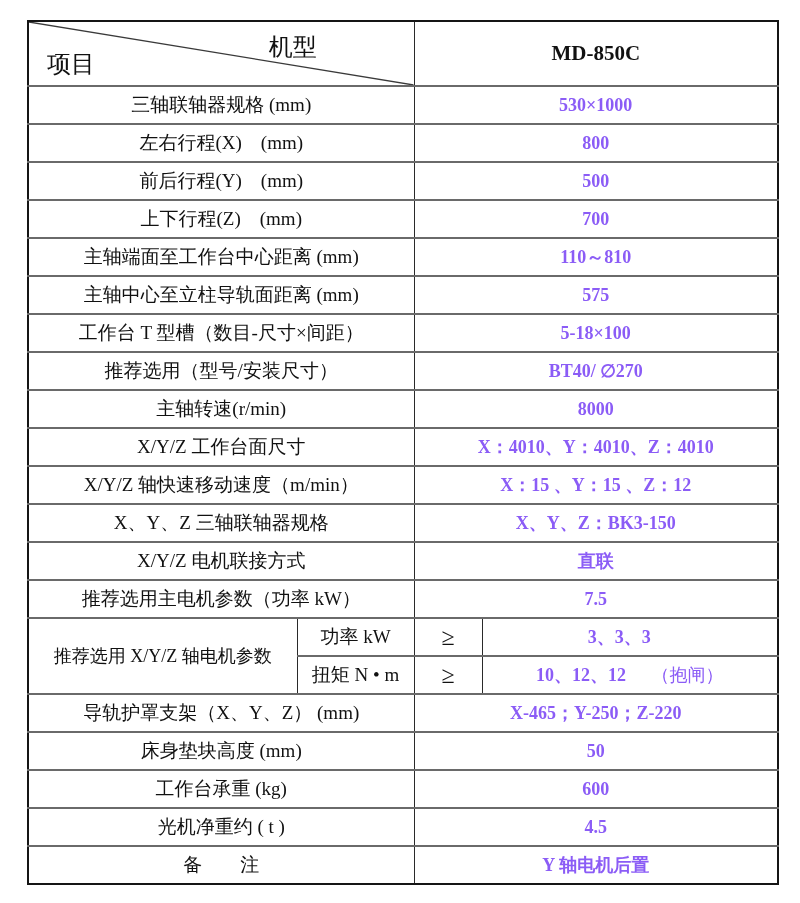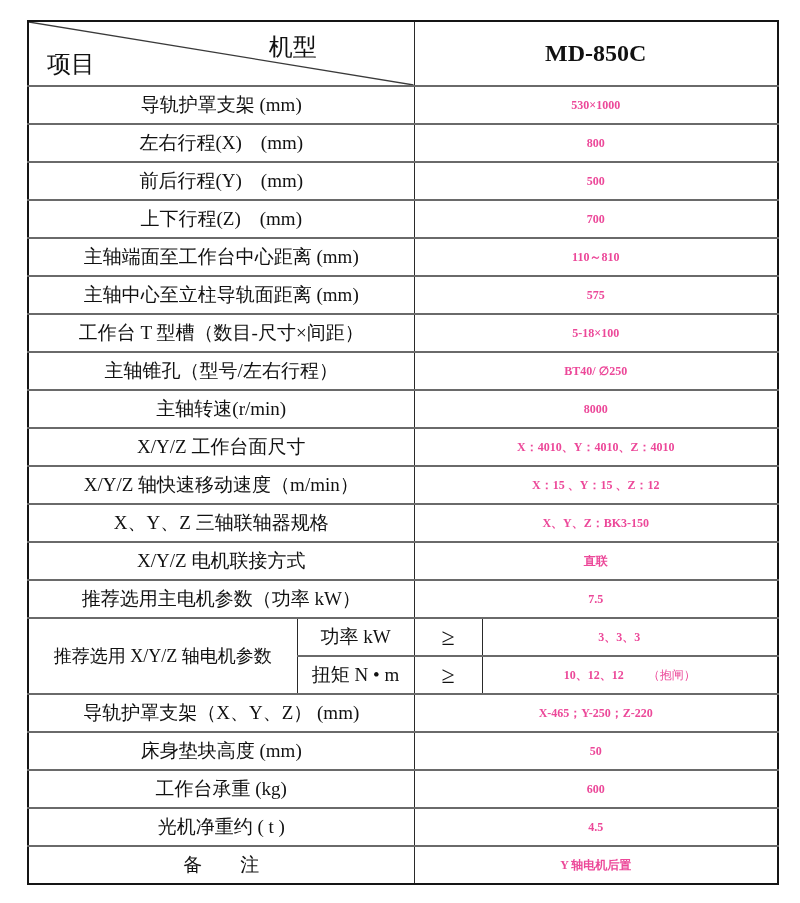--- a/index.html
+++ b/index.html
@@ -31,45 +31,45 @@
   tr.h-row td { border-top: 2px solid #151515; }
   tr.last td { border-bottom: 2px solid #151515; }
   .label {
     text-align: center;
     font-size: 19px;
     white-space: pre;
     color: #111;
   }
   .value {
     text-align: center;
-    font-size: 12px;
+    font-size: 18px;
     font-weight: bold;
     white-space: pre;
-    color: #ec4899;
+    color: #8b5cf6;
     border-radius: 9px;
   }
   .value .suffix { font-weight: normal; margin-left: 21px; }
   .op {
     text-align: center;
     font-size: 24px;
     font-weight: normal;
     padding: 0;
   }
   .diag-cell { position: relative; padding: 0; }
   .diag-cell svg { position: absolute; left: 0; top: 0; width: 100%; height: 100%; display: block; }
   .axis-model {
     position: absolute; top: 9px; left: 59%;
     font-size: 24px; white-space: nowrap; margin-left: 13px;
   }
   .axis-item {
     position: absolute; bottom: 5px; left: 18px;
     font-size: 24px; white-space: nowrap;
   }
   .model-cell {
-    text-align: center; font-size: 24px; font-weight: bold;
+    text-align: center; font-size: 21px; font-weight: bold;
     font-family: "Liberation Serif", "DejaVu Serif", serif;
   }
   .main-label { font-size: 18px; }
 </style>
 </head>
 <body>
 
 <div class="sheet">
   <table class="spec">
     <colgroup>
@@ -85,21 +85,21 @@
         <svg preserveAspectRatio="none" viewBox="0 0 100 100">
           <line x1="0" y1="0" x2="100" y2="100" stroke="#3a3a3a" stroke-width="1.3" vector-effect="non-scaling-stroke"></line>
         </svg>
         <span class="axis-model">机型</span>
         <span class="axis-item">项目</span>
       </td>
       <td class="model-cell" colspan="2">MD-850C</td>
     </tr>
 
     <tr class="d-row">
-      <td class="label" colspan="2">导轨护罩支架 (mm)</td>
+      <td class="label" colspan="2">三轴联轴器规格 (mm)</td>
       <td class="value" colspan="2">530×1000</td>
     </tr>
     <tr class="d-row">
       <td class="label" colspan="2">左右行程(X)　(mm)</td>
       <td class="value" colspan="2">800</td>
     </tr>
     <tr class="d-row">
       <td class="label" colspan="2">前后行程(Y)　(mm)</td>
       <td class="value" colspan="2">500</td>
     </tr>
@@ -113,22 +113,22 @@
     </tr>
     <tr class="d-row">
       <td class="label" colspan="2">主轴中心至立柱导轨面距离 (mm)</td>
       <td class="value" colspan="2">575</td>
     </tr>
     <tr class="d-row">
       <td class="label" colspan="2">工作台 T 型槽（数目-尺寸×间距）</td>
       <td class="value" colspan="2">5-18×100</td>
     </tr>
     <tr class="d-row">
-      <td class="label" colspan="2">主轴锥孔（型号/左右行程）</td>
-      <td class="value" colspan="2">BT40/ ∅250</td>
+      <td class="label" colspan="2">推荐选用（型号/安装尺寸）</td>
+      <td class="value" colspan="2">BT40/ ∅270</td>
     </tr>
     <tr class="d-row">
       <td class="label" colspan="2">主轴转速(r/min)</td>
       <td class="value" colspan="2">8000</td>
     </tr>
     <tr class="d-row">
       <td class="label" colspan="2">X/Y/Z 工作台面尺寸</td>
       <td class="value" colspan="2">X：4010、Y：4010、Z：4010</td>
     </tr>
     <tr class="d-row">

